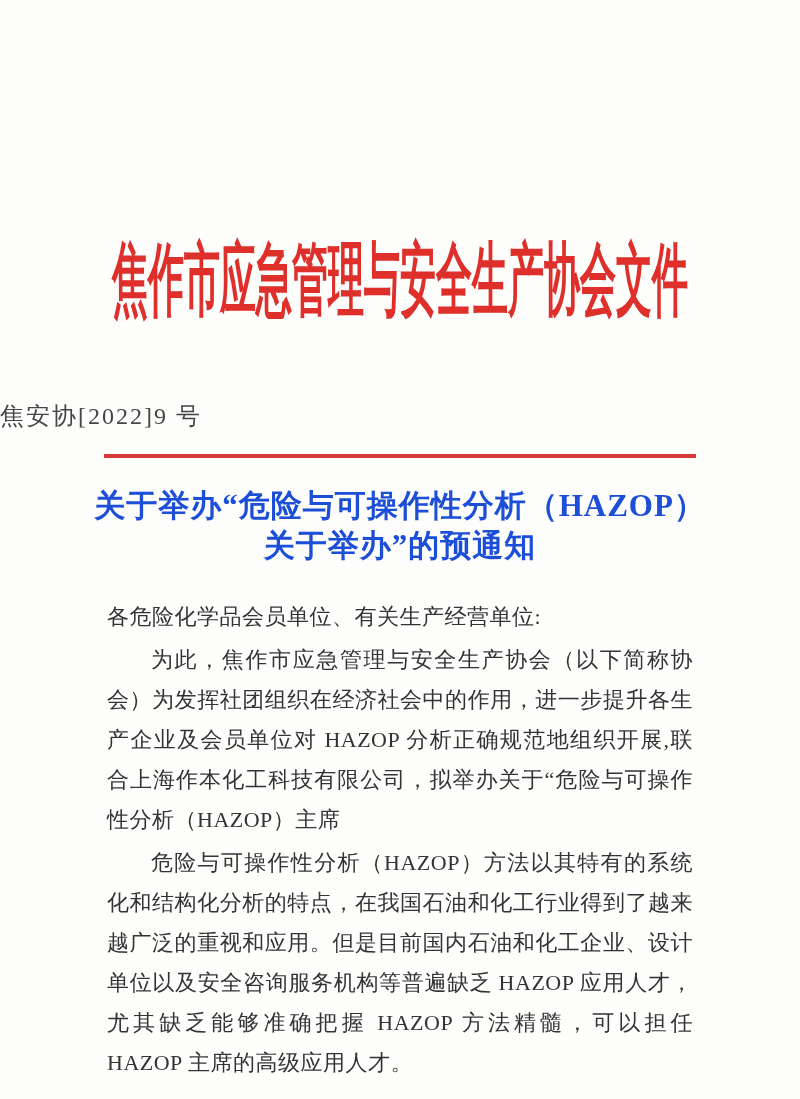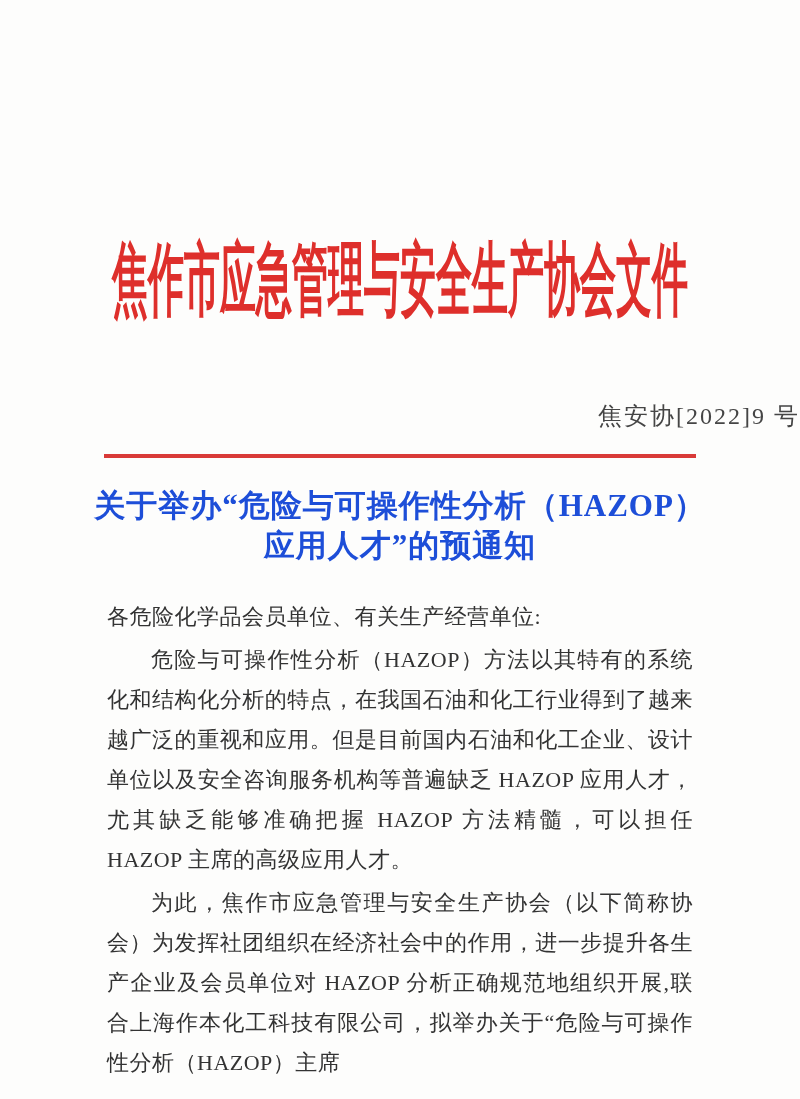--- a/index.html
+++ b/index.html
@@ -33,21 +33,21 @@
     color: #de2f2b;
     transform: scaleX(0.45);
     transform-origin: 50% 50%;
   }
   
   .doc-number {
     position: absolute;
     top: 400px;
     left: 0;
     width: 800px;
-    text-align: right;
+    text-align: left;
     font-size: 24px;
     letter-spacing: 2px;
     color: #454545;
   }
   
   .red-line {
     position: absolute;
     top: 454px;
     left: 104px;
     width: 592px;
@@ -97,22 +97,22 @@
   <div class="org-title-row">
     <div class="org-title">焦作市应急管理与安全生产协会文件</div>
   </div>
 
   <div class="doc-number">焦安协[2022]9 号</div>
 
   <div class="red-line"></div>
 
   <div class="doc-title">
     <span class="title-line">关于举办“危险与可操作性分析（HAZOP）</span>
-    <span class="title-line">应用人才”的预通知</span>
+    <span class="title-line">关于举办”的预通知</span>
   </div>
 
   <div class="doc-body">
     <p class="salutation">各危险化学品会员单位、有关生产经营单位:</p>
+    <p class="indented">为此，焦作市应急管理与安全生产协会（以下简称协会）为发挥社团组织在经济社会中的作用，进一步提升各生产企业及会员单位对 HAZOP 分析正确规范地组织开展,联合上海作本化工科技有限公司，拟举办关于“危险与可操作性分析（HAZOP）主席</p>
     <p class="indented">危险与可操作性分析（HAZOP）方法以其特有的系统化和结构化分析的特点，在我国石油和化工行业得到了越来越广泛的重视和应用。但是目前国内石油和化工企业、设计单位以及安全咨询服务机构等普遍缺乏 HAZOP 应用人才，尤其缺乏能够准确把握 HAZOP 方法精髓，可以担任 HAZOP 主席的高级应用人才。</p>
-    <p class="indented">为此，焦作市应急管理与安全生产协会（以下简称协会）为发挥社团组织在经济社会中的作用，进一步提升各生产企业及会员单位对 HAZOP 分析正确规范地组织开展,联合上海作本化工科技有限公司，拟举办关于“危险与可操作性分析（HAZOP）主席</p>
   </div>
 
 </div>
 
 </body></html>

